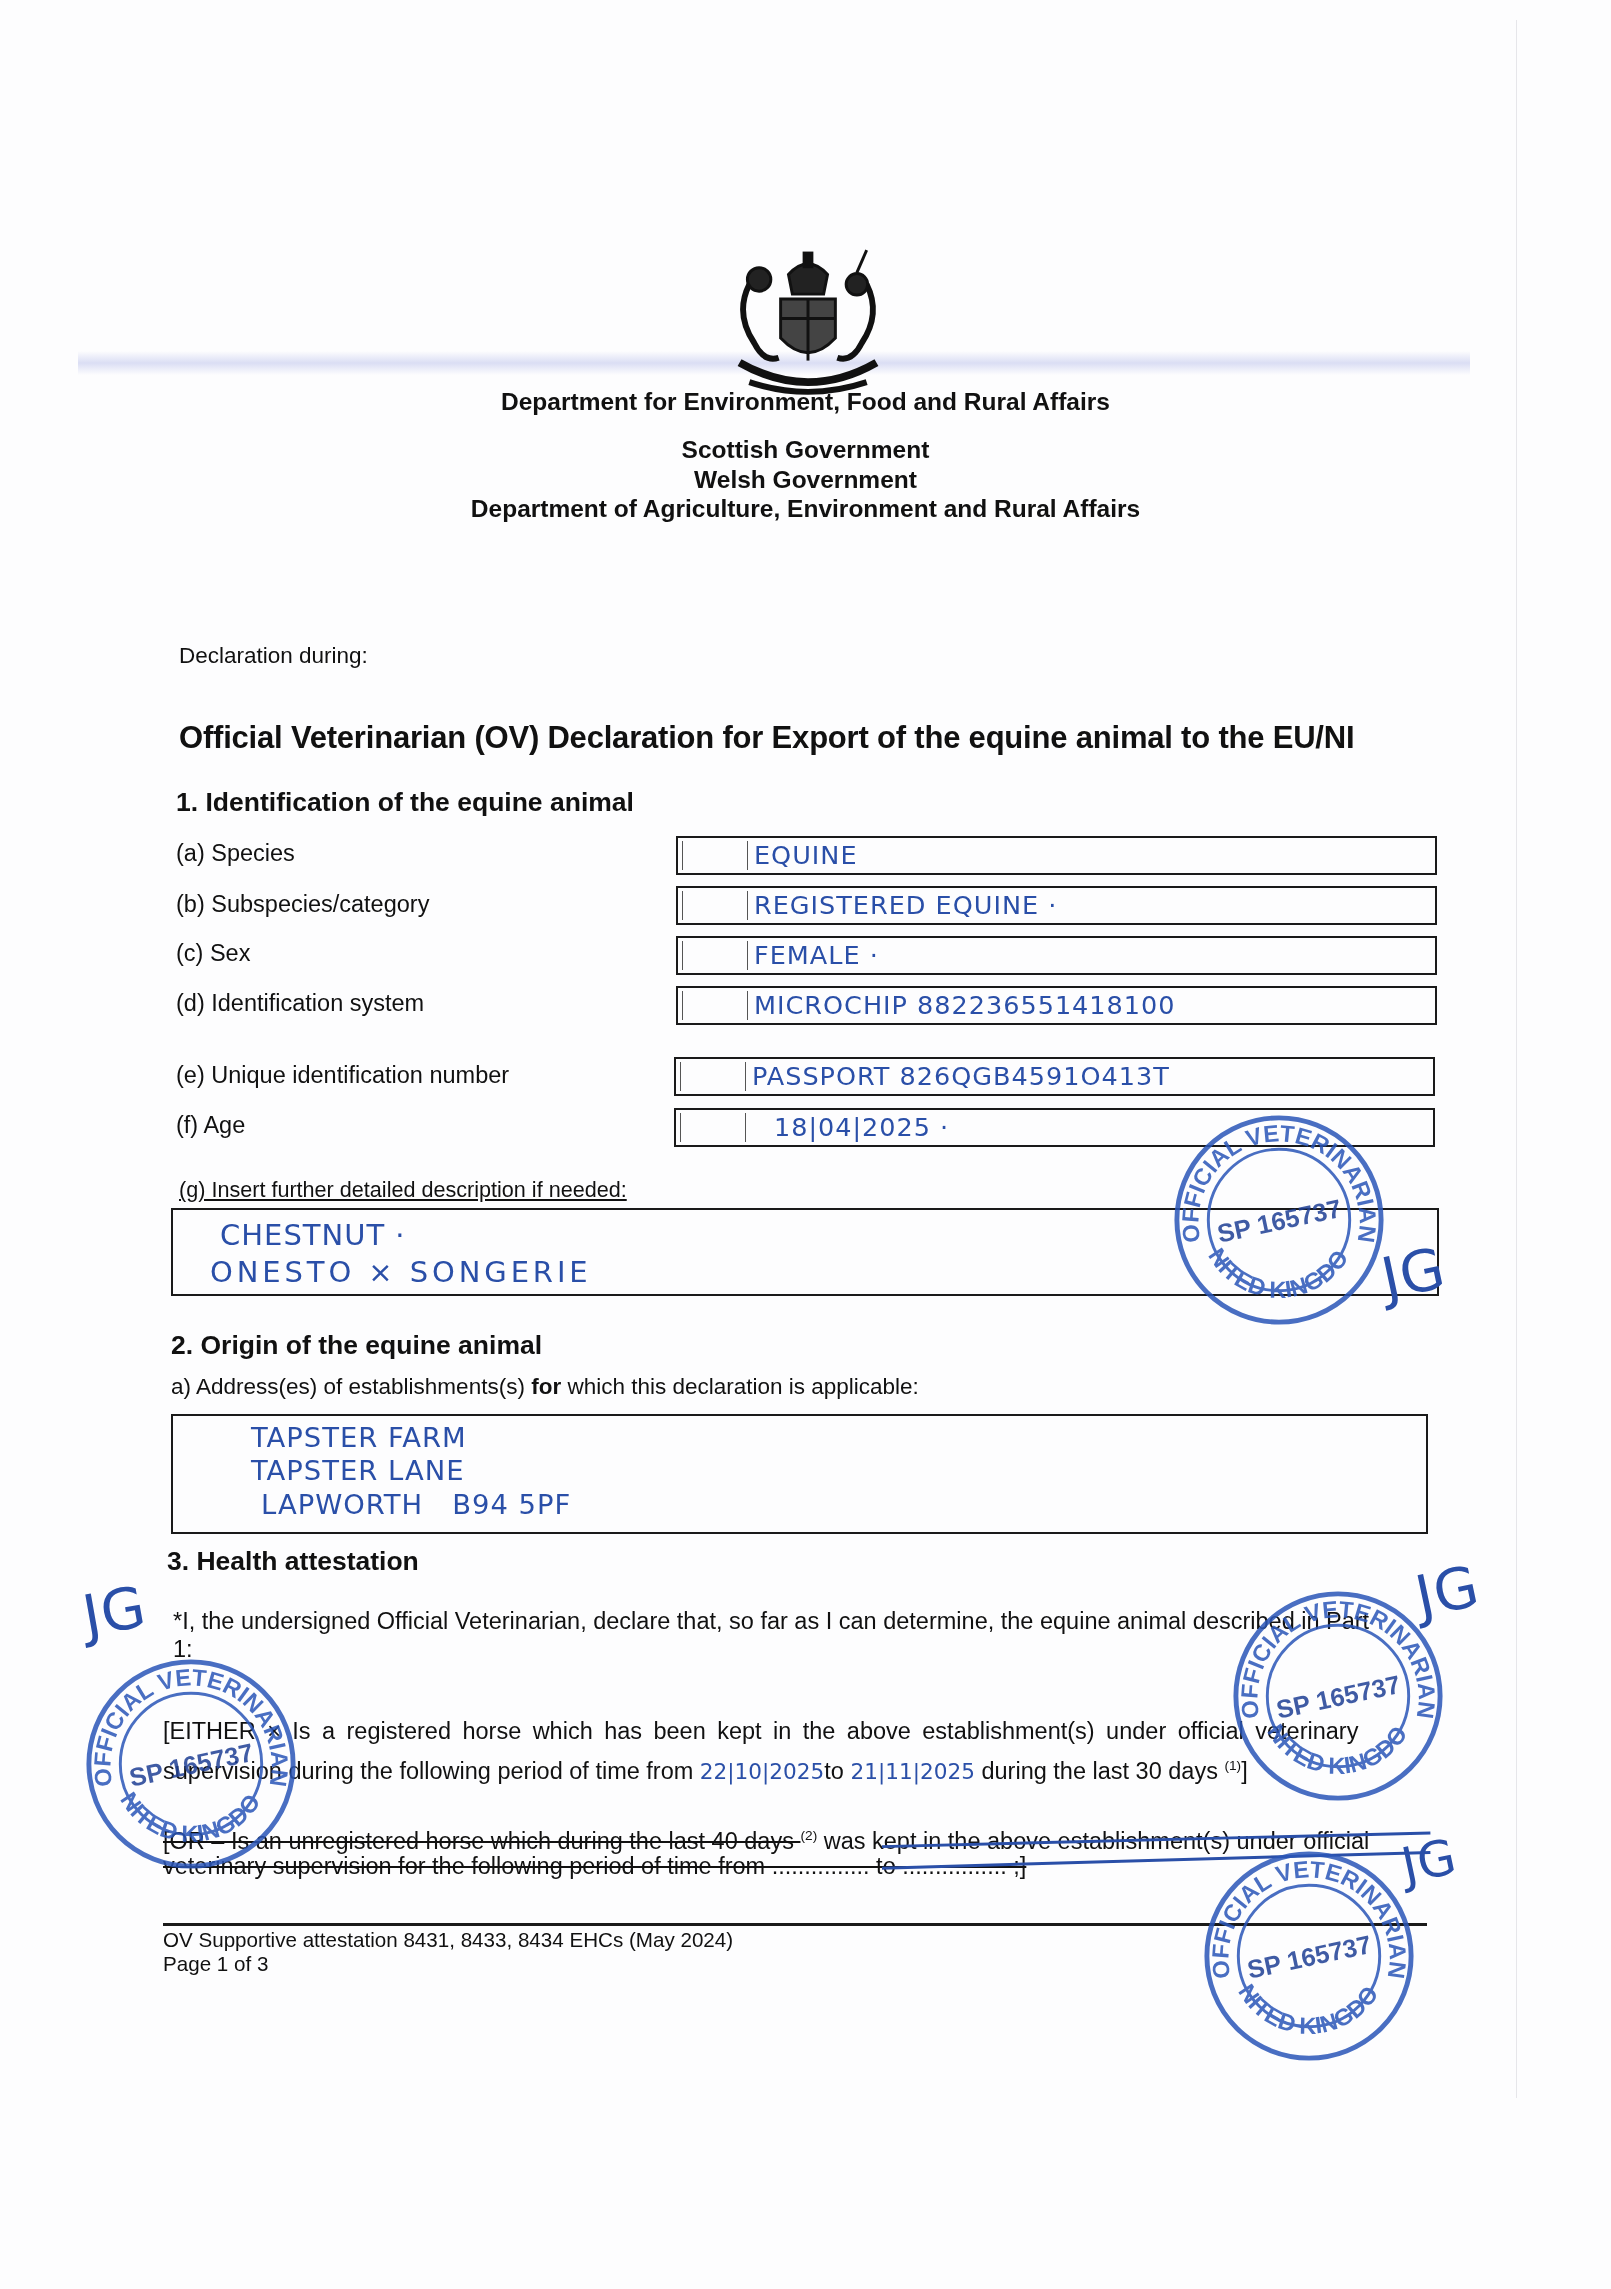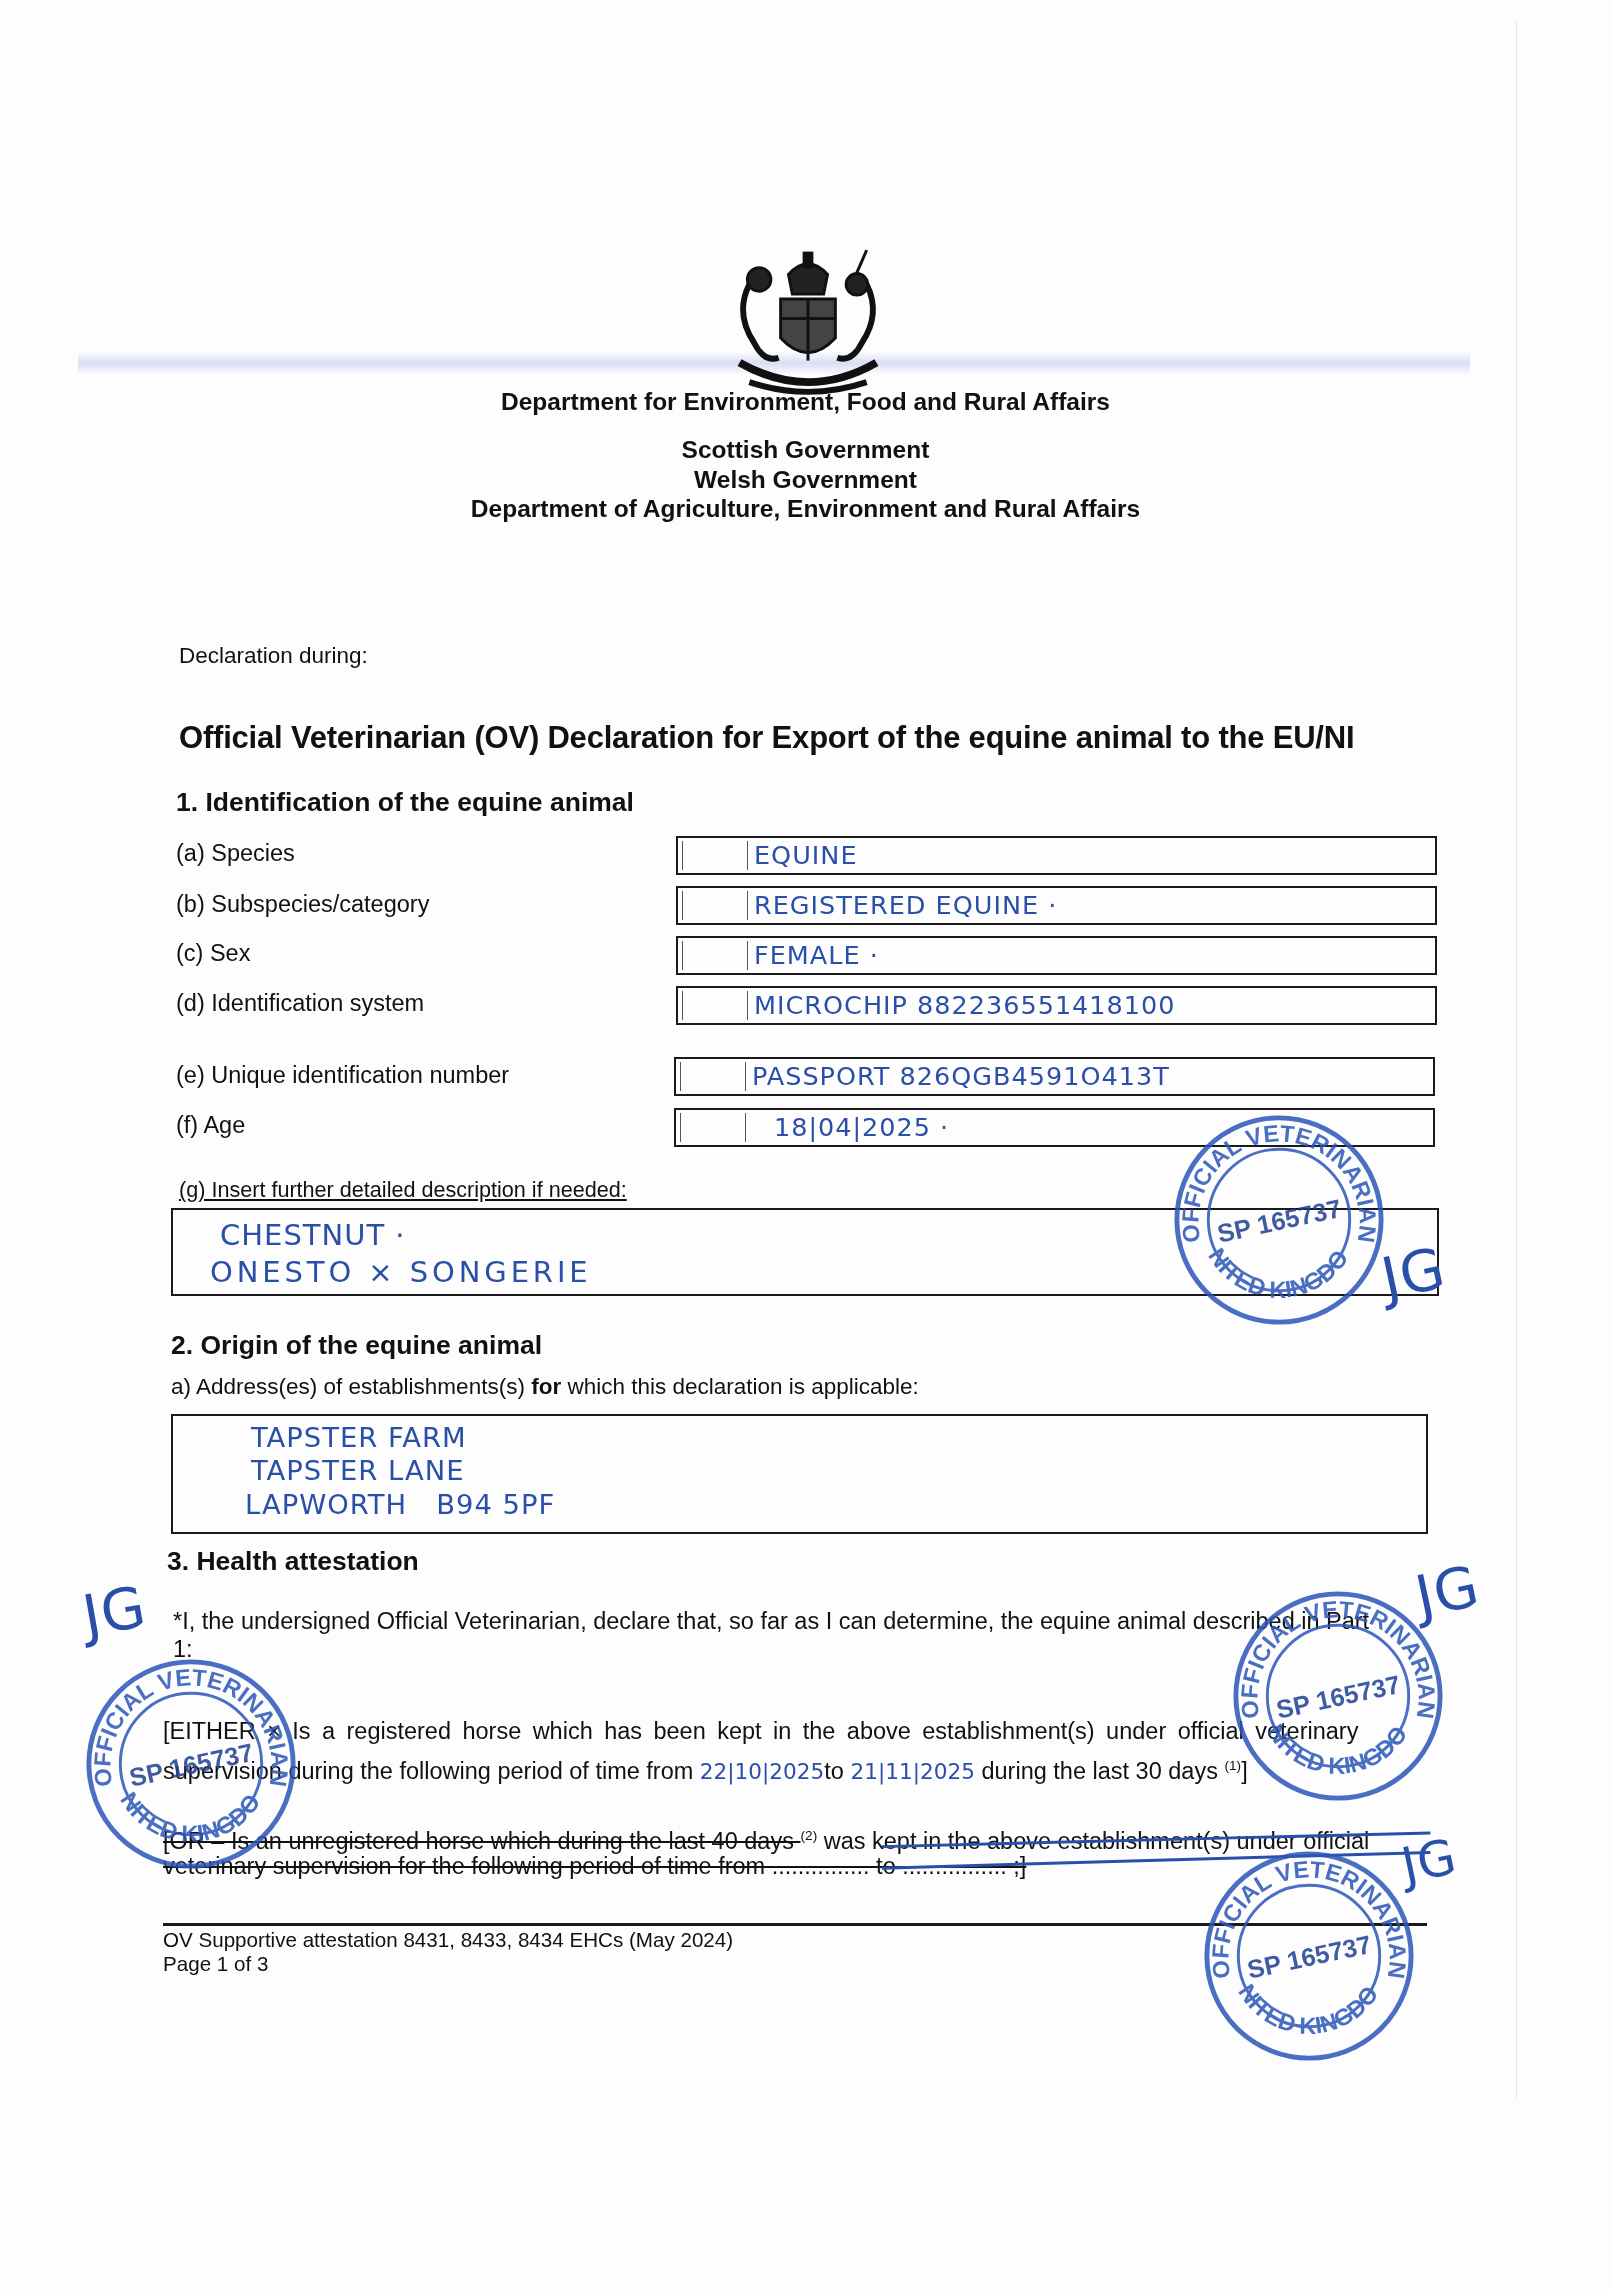--- a/index.html
+++ b/index.html
@@ -109,21 +109,21 @@
 <div class="abs box" style="left:171px; top:1208px; width:1264px; height:84px;">
   <div class="hand abs" style="left:47px; top:7.8px; font-size:29px;">CHESTNUT ·</div>
   <div class="hand abs" style="left:37px; top:45px; font-size:29px; letter-spacing:3.9px;">ONESTO × SONGERIE</div>
 </div>
 
 <div class="abs sec-head" style="left:171px; top:1330px;">2. Origin of the equine animal</div>
 <div class="abs body-txt" style="left:171px; top:1372px; font-size:22.5px; white-space:nowrap;"><span>a) Address(es) of establishments(s) </span><b>for</b><span> which this declaration is applicable:</span></div>
 <div class="abs box" style="left:171px; top:1414px; width:1253px; height:116px;">
   <div class="hand abs" style="left:78px; top:5.9px; font-size:27.4px;">TAPSTER FARM</div>
   <div class="hand abs" style="left:78px; top:39px; font-size:27.4px;">TAPSTER LANE</div>
-  <div class="hand abs" style="left:72px; top:73px; font-size:27.4px; white-space:pre;text-align:center;">LAPWORTH   B94 5PF</div>
+  <div class="hand abs" style="left:88px; top:73px; font-size:27.4px; white-space:pre;text-align:center;">LAPWORTH   B94 5PF</div>
 </div>
 
 <div class="abs sec-head" style="left:167px; top:1546px;">3. Health attestation</div>
 <div class="abs body-txt" style="left:173px; top:1607px; white-space:nowrap;">*I, the undersigned Official Veterinarian, declare that, so far as I can determine, the equine animal described in Part</div>
 <div class="abs body-txt" style="left:173px; top:1635px;">1:</div>
 
 <div class="abs body-txt" style="left:163px; top:1717px; white-space:nowrap; word-spacing:4.9px;">[EITHER × Is a registered horse which has been kept in the above establishment(s) under official veterinary</div>
 <div class="abs body-txt" style="left:163px; top:1751px; white-space:nowrap;"><span>supervision during the following period of time from </span><span class="hand" style="font-size:21.6px; letter-spacing:0;">22|10|2025</span><span>to </span><span class="hand" style="font-size:21.6px; letter-spacing:0;">21|11|2025</span><span> during the last 30 days </span><sup style="font-size:13.7px;">(1)</sup><span>]</span></div>
 
 <div class="abs body-txt" style="left:163px; top:1821px; white-space:nowrap;"><span class="strike">[OR – Is an unregistered horse which during the last 40 days </span><sup style="font-size:13.7px;">(2)</sup><span> was kept in the above establishment(s) under official</span></div>

